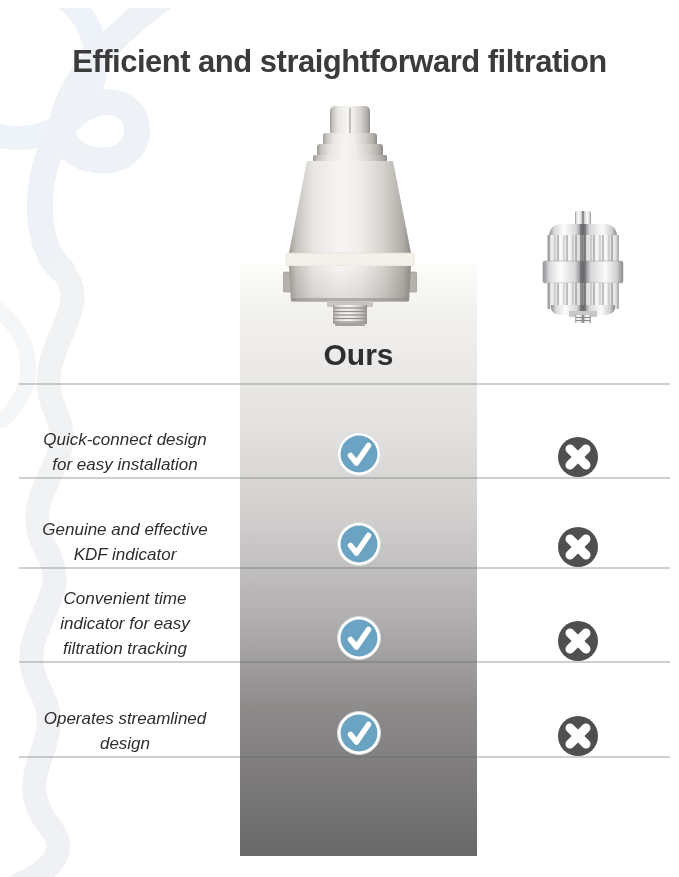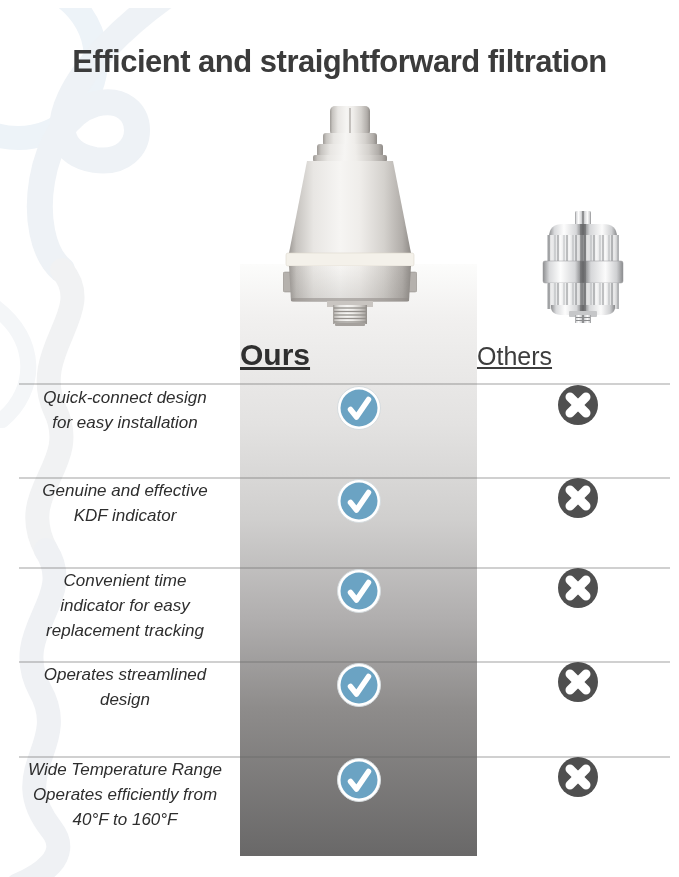--- a/index.html
+++ b/index.html
@@ -20,29 +20,29 @@
       #f1f0ef 9%,
       #e3e2e1 27%,
       #d0cfce 43%,
       #b0aeae 60%,
       #8e8c8b 75%,
       var(--strip-bottom,#696868) 100%);
   }
   .product{position:absolute;z-index:2;}
   .product.ours{left:283px;top:97px;}
   .product.others{left:539px;top:203px;}
-  .col-label{position:absolute;text-align:left;z-index:3;text-decoration:underline;}
+  .col-label{position:absolute;text-align:center;z-index:3;}
   .col-label.ours{left:240px;top:330px;width:237px;font-size:30px;font-weight:700;color:#2f2f2f;}
   .col-label.others{left:477px;top:334px;width:202px;font-size:25px;font-weight:400;color:#3d3d3d;}
   .divider{
     position:absolute;left:19px;width:651px;height:2px;z-index:4;
     background:var(--divider,#6464644d);
   }
   .row{
-    position:absolute;left:0;width:679px;display:flex;align-items:flex-start;z-index:5;
+    position:absolute;left:0;width:679px;display:flex;align-items:flex-end;z-index:5;
   }
   .row .feat{
     width:240px;box-sizing:border-box;padding:0 16px 0 26px;text-align:center;
     font-style:italic;font-size:17px;line-height:25px;color:var(--feature-text,#2e2e2e);
     white-space:pre-line;
   }
   .row .cell{display:flex;justify-content:center;align-items:center;}
   .row .ours-cell{width:237px;}
   .row .others-cell{flex:1;}
   .check-disc{fill:var(--check-fill,#6ba3c3);}
@@ -141,21 +141,20 @@
     <rect x="8" y="72" width="72" height="26" fill="url(#chromeH)" opacity="0.35"></rect>
     <path d="M12 94 L12 96 Q12 104 24 104 L64 104 Q76 104 76 96 L76 94 Z" fill="url(#chromeH)"></path>
     <rect x="41" y="13" width="6" height="91" fill="#5f6062" opacity="0.5"></rect>
     <rect x="30" y="100" width="28" height="6" rx="1" fill="#c6c7c9"></rect>
     <rect x="36" y="104" width="16" height="8" fill="url(#chromeH)"></rect>
     <line x1="37" y1="106.5" x2="51" y2="106.5" stroke="#8a8b8d" stroke-width="1"></line>
     <line x1="37" y1="109.5" x2="51" y2="109.5" stroke="#8a8b8d" stroke-width="1"></line>
   </svg>
 
   <div class="col-label ours">Ours</div>
-  <div class="col-label others">Others</div>
 
   <div class="divider" style="top:375px"></div>
   <div class="divider" style="top:469px"></div>
   <div class="divider" style="top:559px"></div>
   <div class="divider" style="top:653px"></div>
   <div class="divider" style="top:748px"></div>
 
   <div class="row" style="top:377px;height:92px">
     <div class="feat">Quick-connect design
 for easy installation</div>
@@ -194,21 +193,21 @@
           <line x1="-8" y1="-8" x2="8" y2="8"></line>
             <line x1="8" y1="-8" x2="-8" y2="8"></line>
         </g>
       </svg>
     </div>
   </div>
 
   <div class="row" style="top:560px;height:93px">
     <div class="feat">Convenient time
 indicator for easy
-replacement tracking</div>
+filtration tracking</div>
     <div class="cell ours-cell">
       <svg width="46" height="46" viewBox="-23 -23 46 46">
         <circle class="check-ring" r="21.5"></circle>
           <circle class="check-disc" r="18.5"></circle>
         <path class="check-tick" d="M -8.5 1.5 L -2.5 9 L 9.5 -8.5" fill="none" stroke-width="5.5" stroke-linecap="round" stroke-linejoin="round"></path>
       </svg>
     </div>
     <div class="cell others-cell">
       <svg width="40" height="40" viewBox="-20 -20 40 40">
         <circle class="cross-disc" r="20"></circle>
@@ -233,35 +232,14 @@
       <svg width="40" height="40" viewBox="-20 -20 40 40">
         <circle class="cross-disc" r="20"></circle>
         <g class="cross-glyph" stroke-width="9" stroke-linecap="round" fill="none">
           <line x1="-8" y1="-8" x2="8" y2="8"></line>
             <line x1="8" y1="-8" x2="-8" y2="8"></line>
         </g>
       </svg>
     </div>
   </div>
 
-  <div class="row" style="top:749px;height:99px">
-    <div class="feat">Wide Temperature Range
-Operates efficiently from
-40°F to 160°F</div>
-    <div class="cell ours-cell">
-      <svg width="46" height="46" viewBox="-23 -23 46 46">
-        <circle class="check-ring" r="21.5"></circle>
-          <circle class="check-disc" r="18.5"></circle>
-        <path class="check-tick" d="M -8.5 1.5 L -2.5 9 L 9.5 -8.5" fill="none" stroke-width="5.5" stroke-linecap="round" stroke-linejoin="round"></path>
-      </svg>
-    </div>
-    <div class="cell others-cell">
-      <svg width="40" height="40" viewBox="-20 -20 40 40">
-        <circle class="cross-disc" r="20"></circle>
-        <g class="cross-glyph" stroke-width="9" stroke-linecap="round" fill="none">
-          <line x1="-8" y1="-8" x2="8" y2="8"></line>
-            <line x1="8" y1="-8" x2="-8" y2="8"></line>
-        </g>
-      </svg>
-    </div>
-  </div>
 
 </div>
 
 </body></html>

